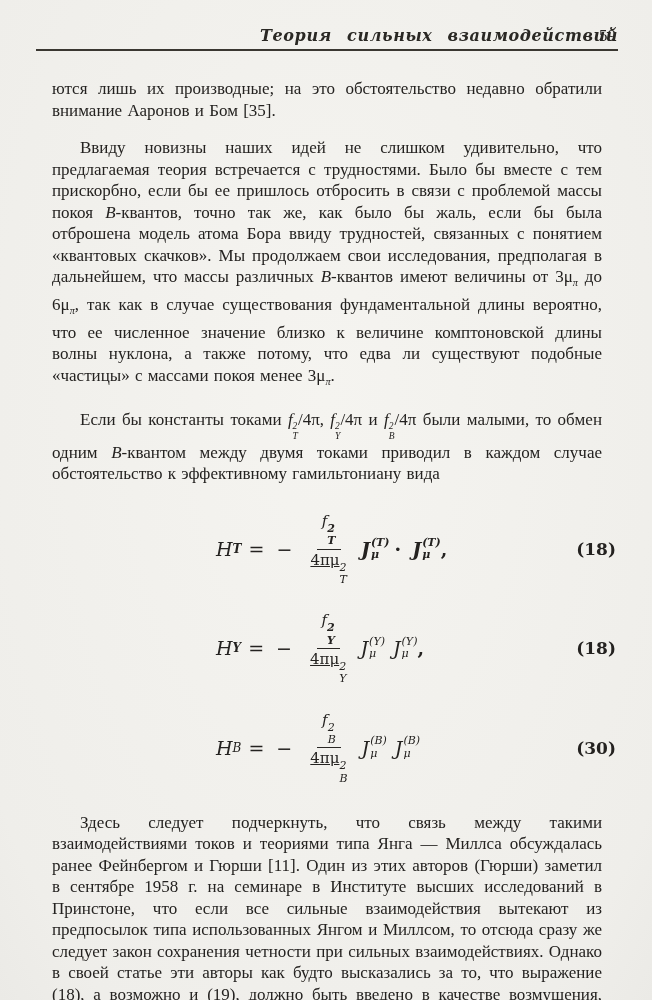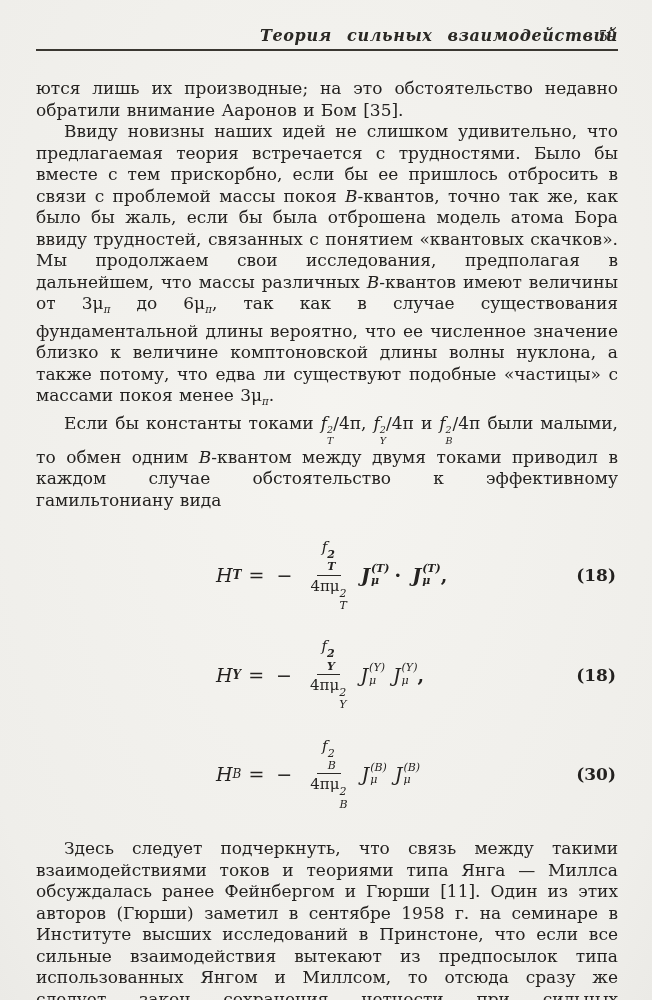--- a/index.html
+++ b/index.html
@@ -33,26 +33,27 @@
     font-size: 17px; color: #2a2824; font-family: Liberation Serif, serif;
   }
   .header-rule {
     border: none;
     border-top: 2.2px solid #3a3731;
     margin: 3px 0 0 0;
   }
   
   .body-text { margin-top: 27px; }
   .para {
-    margin: 0;
+    margin: 16px;
     font-size: 17px;
     line-height: 21.5px;
     text-align: justify;
     word-spacing: 1px;
     color: #242220;
+    font-family: Liberation Serif, serif;
   }
   .indent { text-indent: 28px; }
   .para i { font-style: italic; }
   sub.ssub { font-size: 0.6em; font-style: italic; }
   sup.ssup { font-size: 0.6em; }
   
   .ss {
     display: inline-flex; flex-direction: column; align-items: flex-start;
     line-height: 1; vertical-align: -0.5em; text-indent: 0;
   }
@@ -73,21 +74,21 @@
   .eq-formula { display: inline-flex; align-items: center; margin-left: 180px; }
   .eq-formula i { font-style: italic; }
   .subl { font-size: 12px; font-style: italic; }
   .bsub, .bsub sub, sub.bsub { font-weight: 700; }
   .rel { margin: 0 9px 0 7px; letter-spacing: 3px; }
   .frac {
     display: inline-flex; flex-direction: column; align-items: center;
     font-size: 15px; line-height: 1.25; margin: 0 6px; vertical-align: middle;
   }
   .frac .num { border-bottom: 1.4px solid #2a2825; padding: 0 5px 1px 5px; }
-  .frac .den { padding-top: 1px; }
+  .frac .den { padding-top: 1px; text-decoration: underline; }
   .frac .ss { font-size: 9px; vertical-align: -0.4em; }
   .eq .ss, .jterm .ss { font-size: 11px; vertical-align: -0.55em; }
   .jterm { display: inline-flex; align-items: center; margin-left: 8px; }
   .jterm i { margin-right: 1px; }
   .jb { font-weight: 700; }
   .dot { margin: 0 3px 0 5px; font-weight: 700; }
   .dot:empty { margin: 0; }
   .trail { font-weight: 700; }
   .eq-number { margin-left: auto; font-size: 17px; padding-right: 2px; font-weight: bold; }
 </style>

